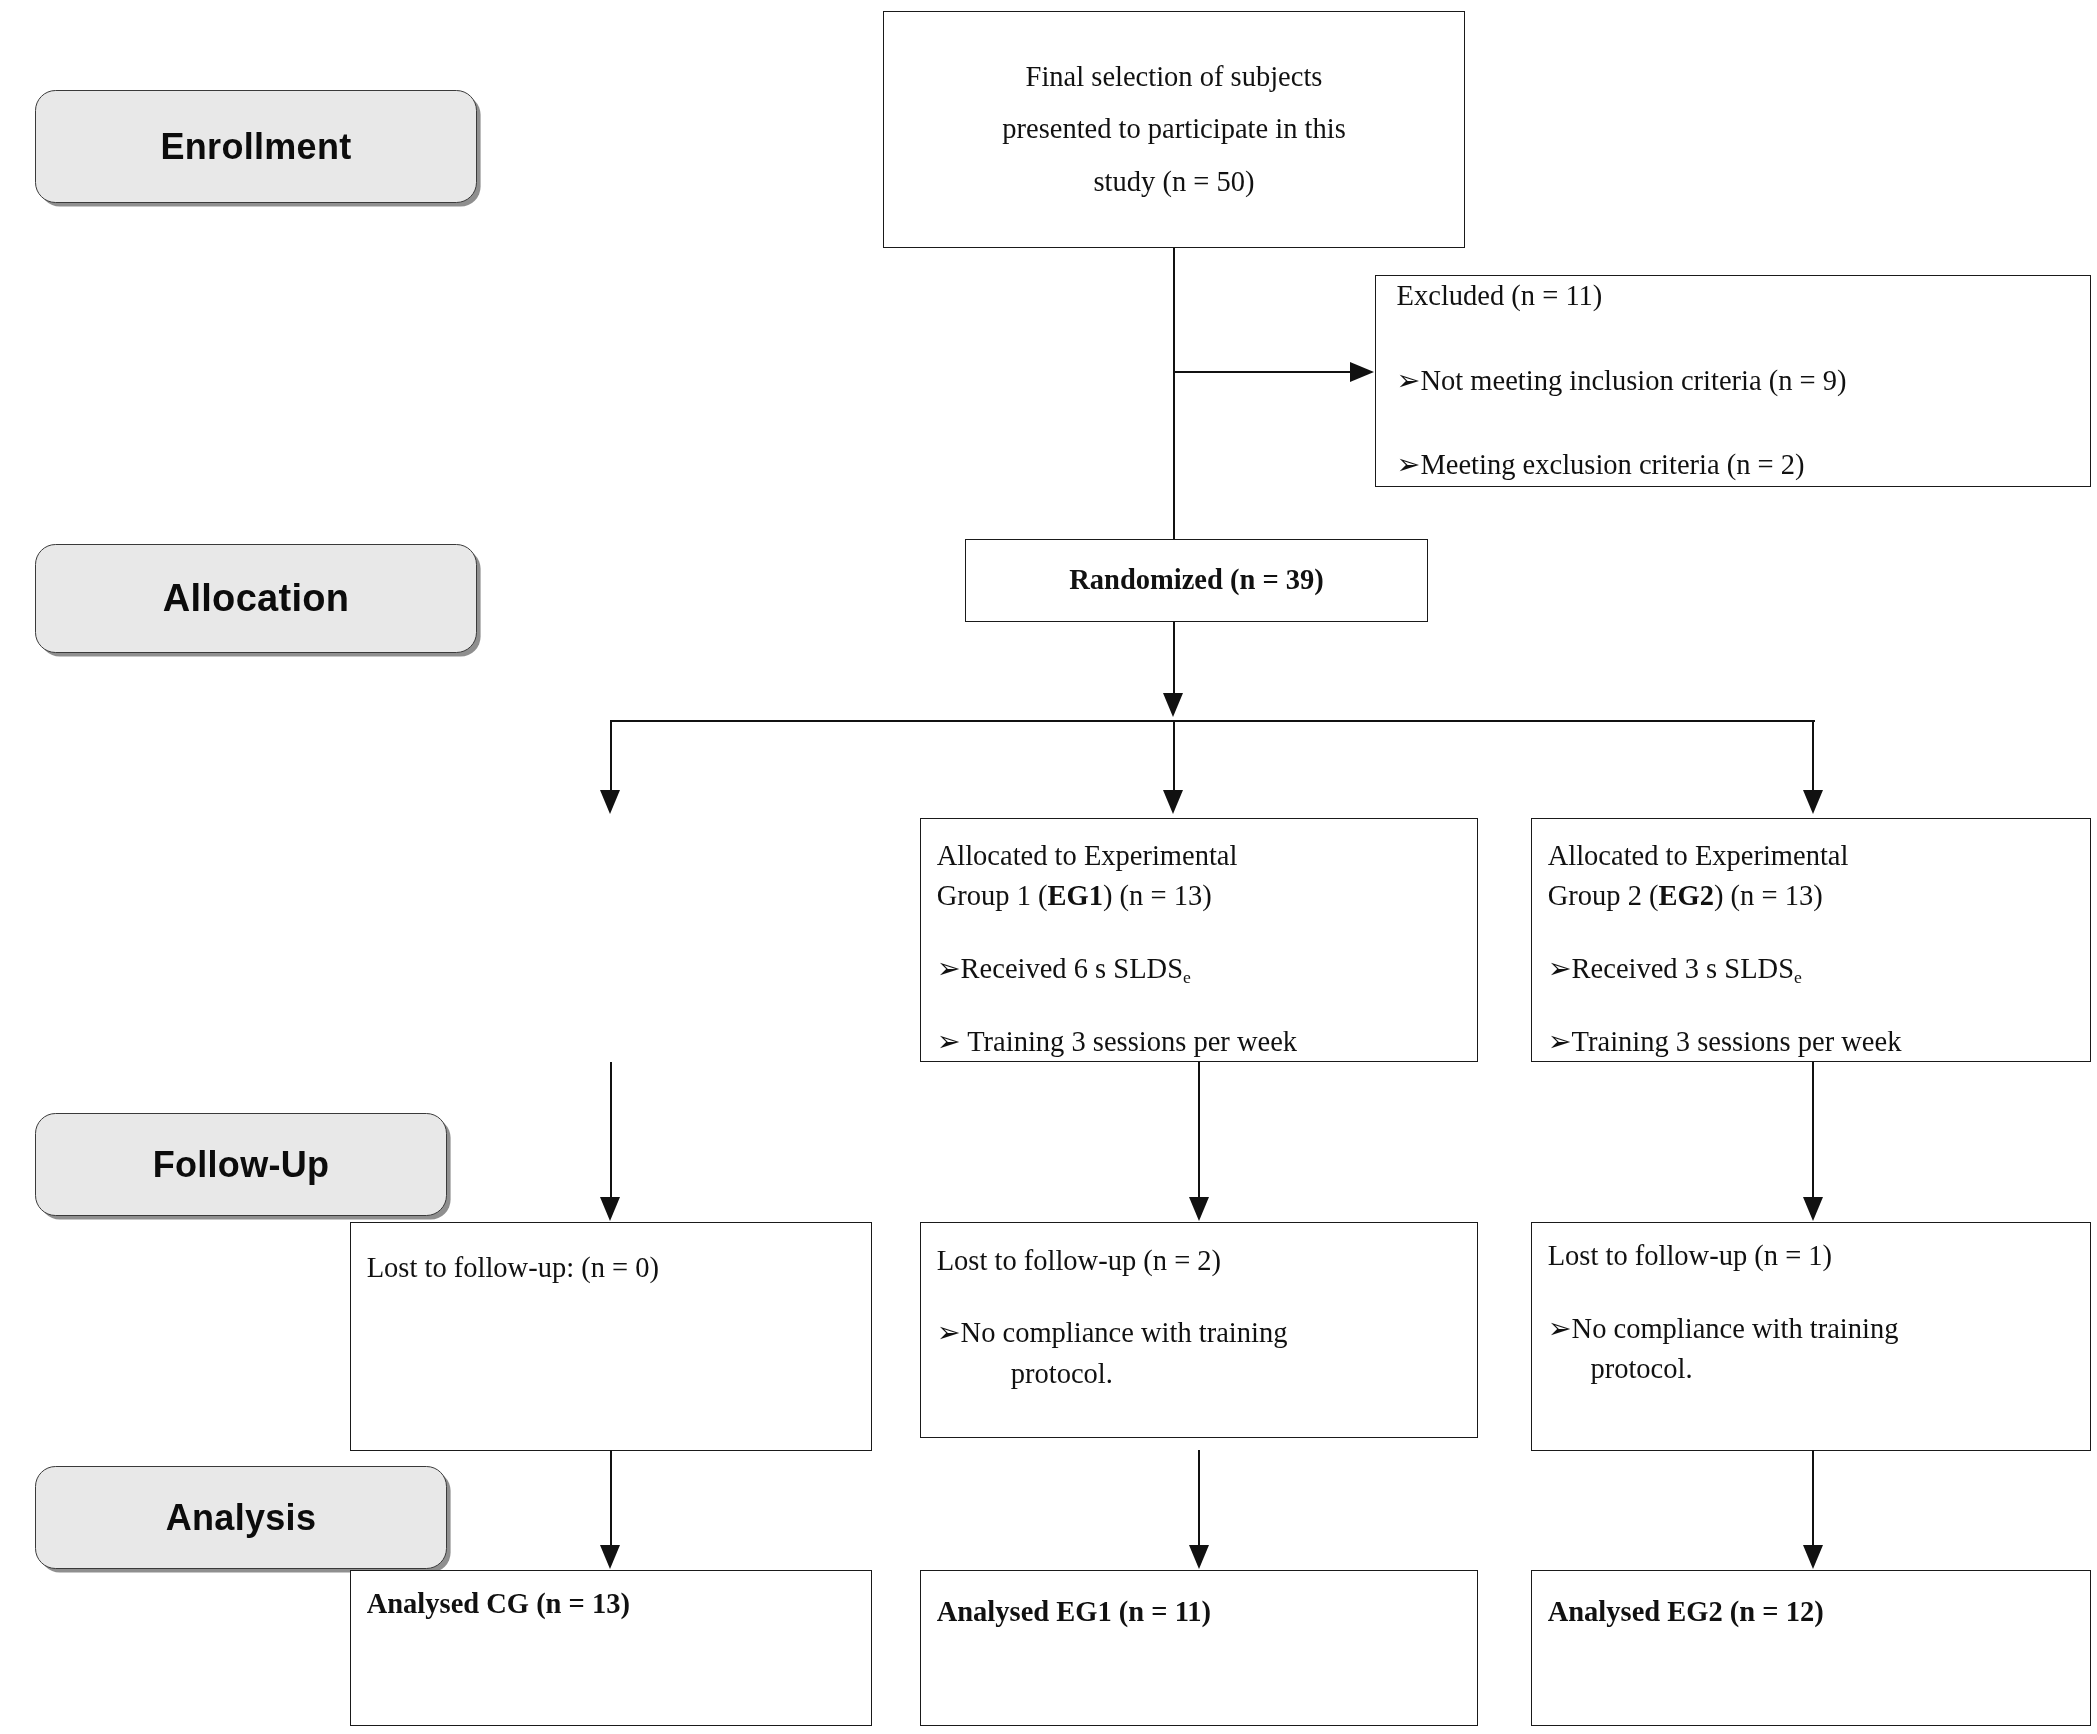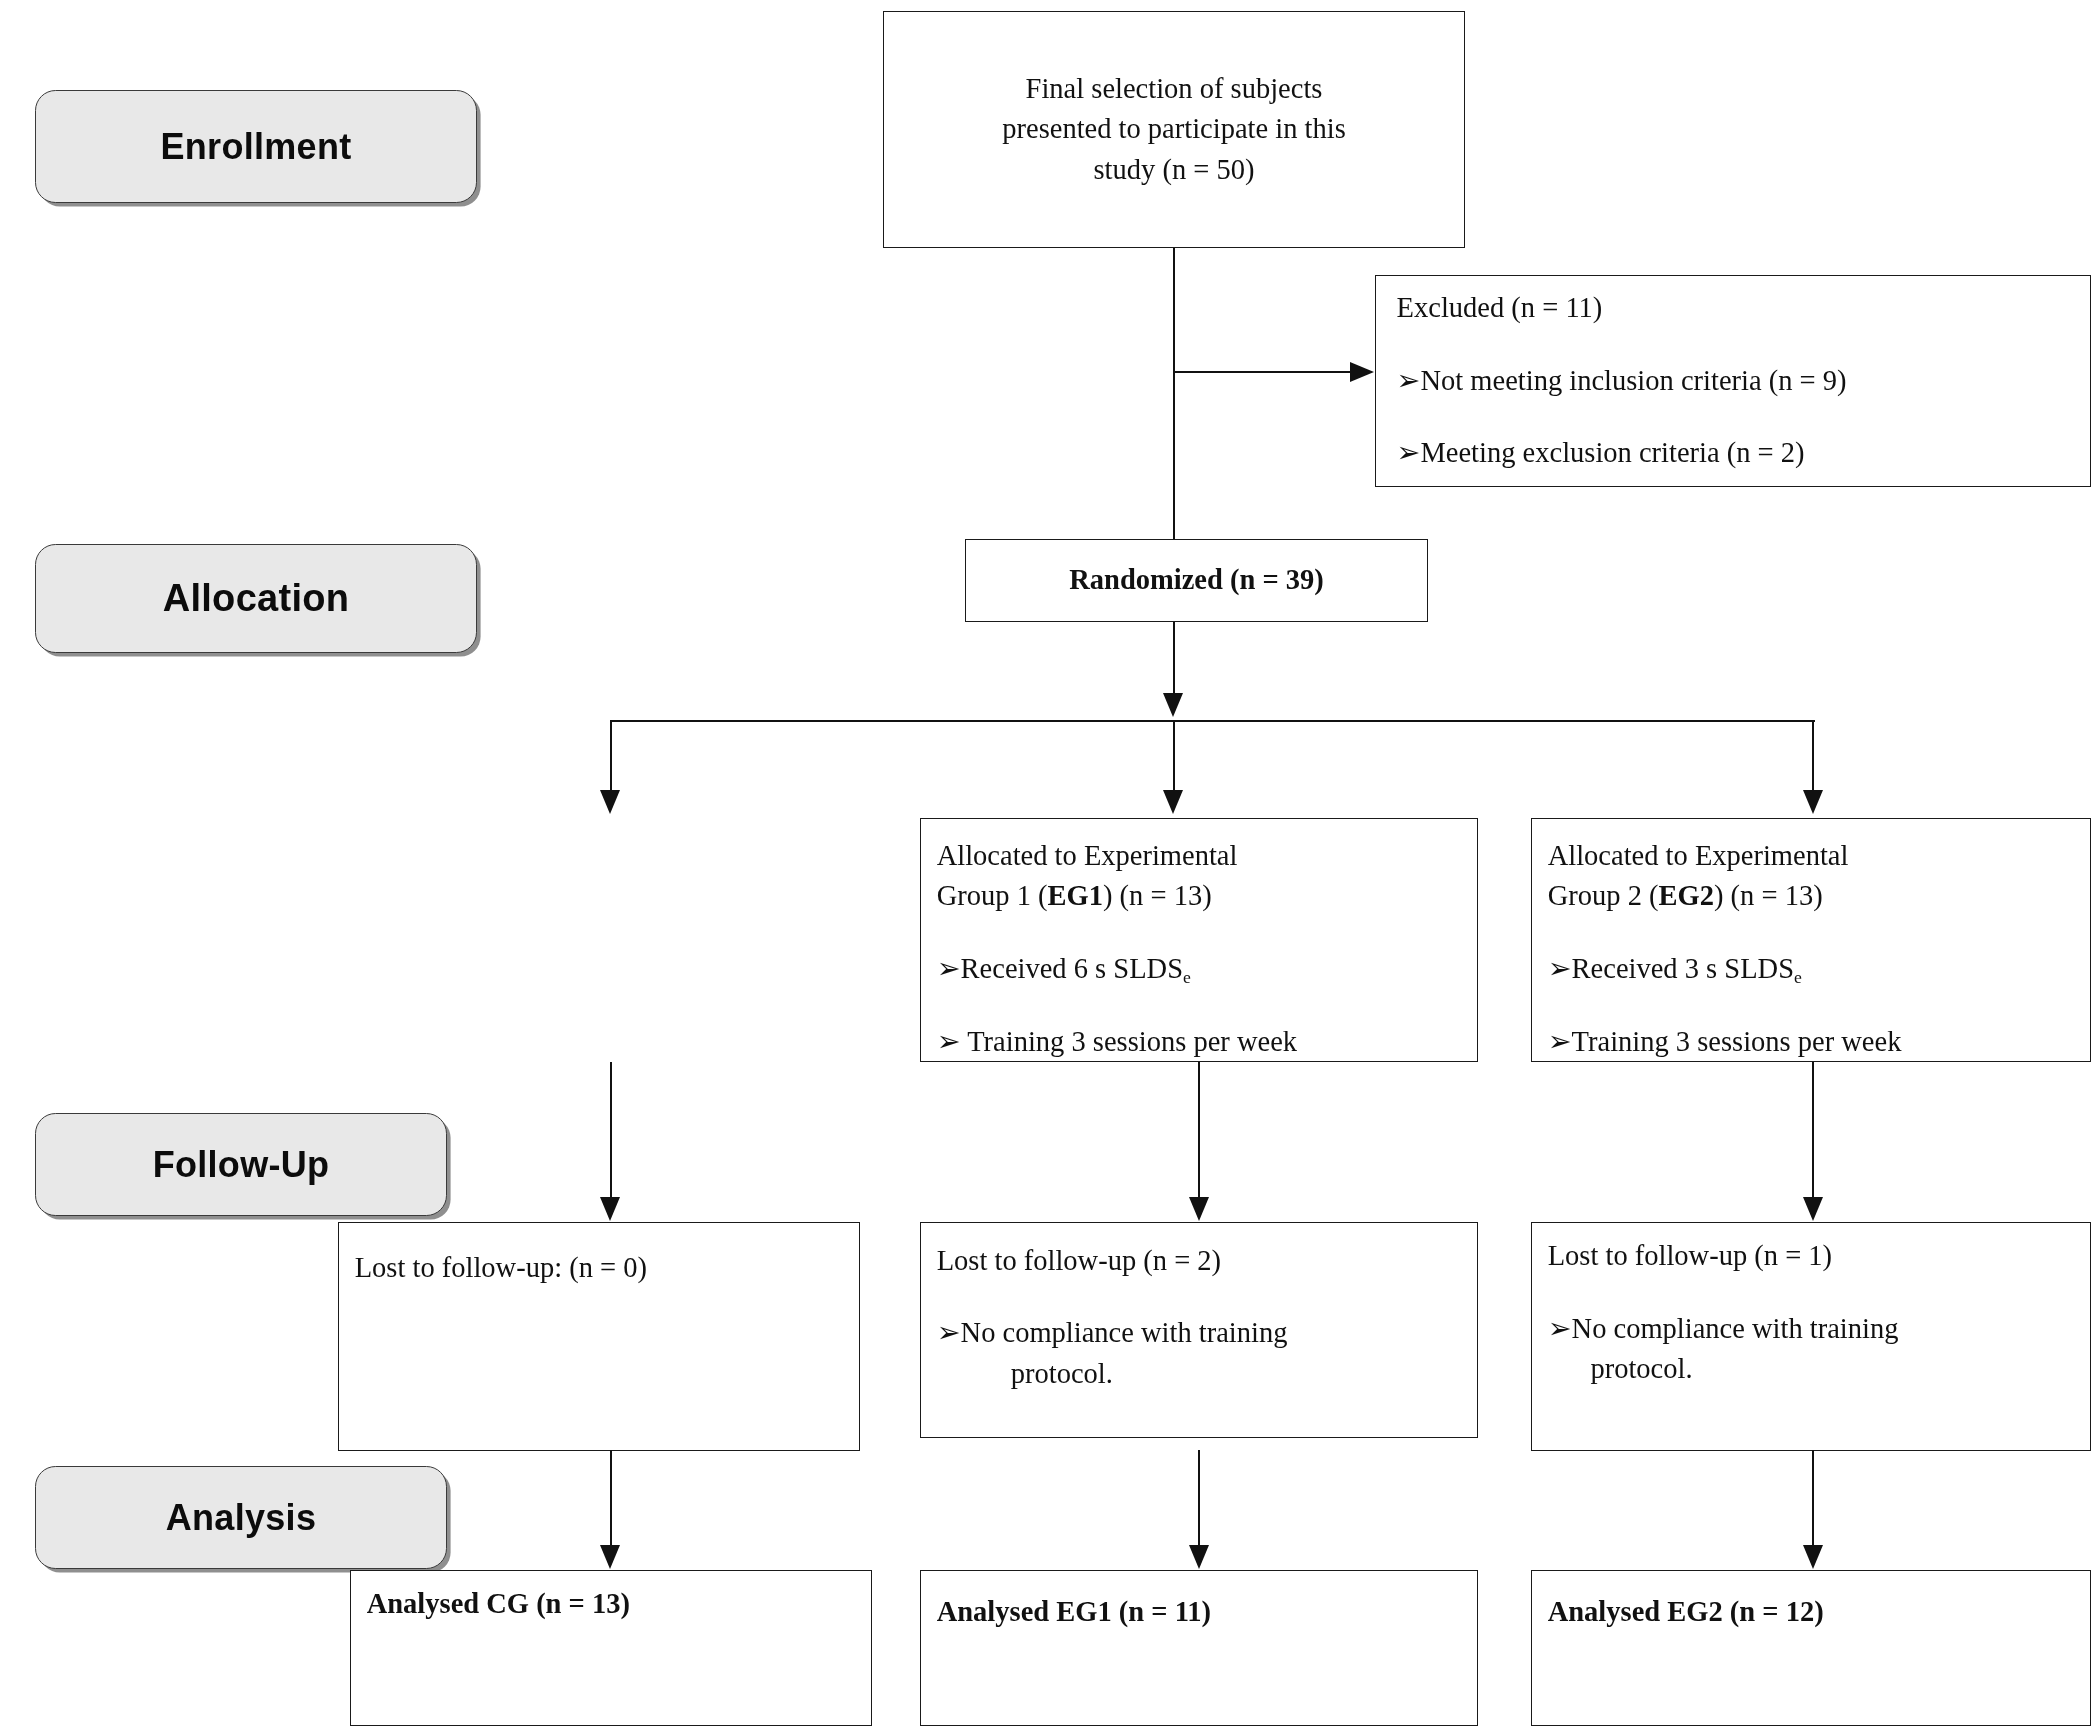--- a/index.html
+++ b/index.html
@@ -27,21 +27,21 @@
   .fbox{
     position:absolute;
     background:#fff;
     border:1.8px solid #1a1a1a;
     box-sizing:border-box;
     padding:13.3px 15.7px;
     font-size:28.5px;
     line-height:1.42;
   }
   .fbox.center{text-align:center;}
-  .fbox.vcenter{display:flex;flex-direction:column;justify-content:center;}
+  .fbox.vcenter{display:flex;flex-direction:column;justify-content:center;gap:12px;}
   .fbox b{font-weight:700;}
   .ln{white-space:nowrap;}
   .bul{display:block;margin-top:32px;}
   .sub{font-size:.62em;vertical-align:-0.30em;}
   .indent{display:block;padding-left:1.55em;}
 
   
   .vline{position:absolute;background:#111;width:2.4px;}
   .hline{position:absolute;background:#111;height:2.4px;}
   .arrow-d{position:absolute;width:0;height:0;
@@ -124,21 +124,21 @@
 
   <div class="vline" style="left:610px;top:1062px;height:138px;"></div>
   <div class="arrow-d" style="left:600px;top:1197px;"></div>
 
   <div class="vline" style="left:1198px;top:1062px;height:138px;"></div>
   <div class="arrow-d" style="left:1189px;top:1197px;"></div>
 
   <div class="vline" style="left:1812px;top:1062px;height:138px;"></div>
   <div class="arrow-d" style="left:1803px;top:1197px;"></div>
 
-  <div class="fbox" style="left:338px;top:1222px;width:522px;height:229px;padding-top:25.4px;">
+  <div class="fbox" style="left:350px;top:1222px;width:522px;height:229px;padding-top:25.4px;">
     <span class="ln">Lost to follow-up: (n = 0)</span>
   </div>
 
   <div class="fbox" style="left:920px;top:1222px;width:558px;height:216px;padding-top:18px;">
     <span class="ln">Lost to follow-up (n = 2)</span>
     <span class="bul"><span>➢</span><span>No compliance with training</span></span>
     <span class="indent" style="padding-left:2.6em;">protocol.</span>
   </div>
 
   <div class="fbox" style="left:1531px;top:1222px;width:560px;height:229px;">

